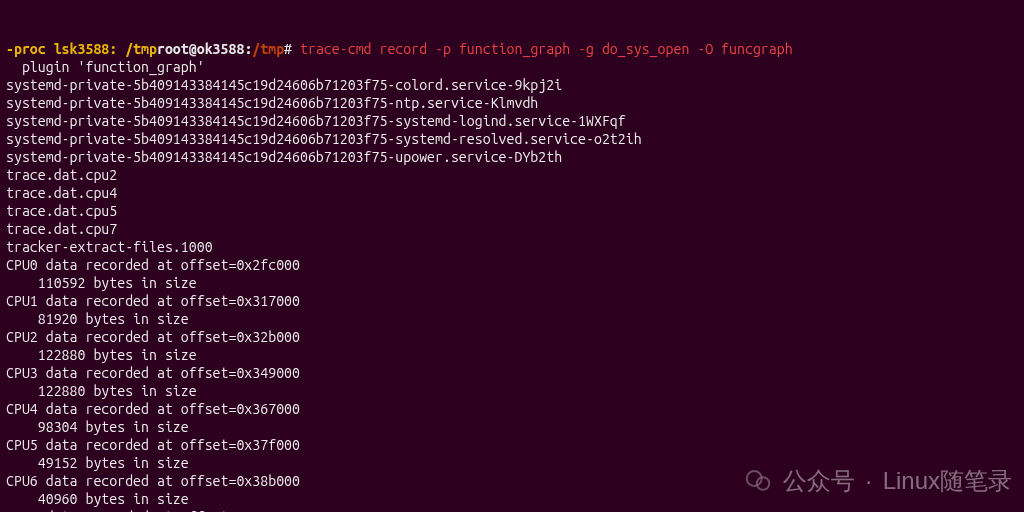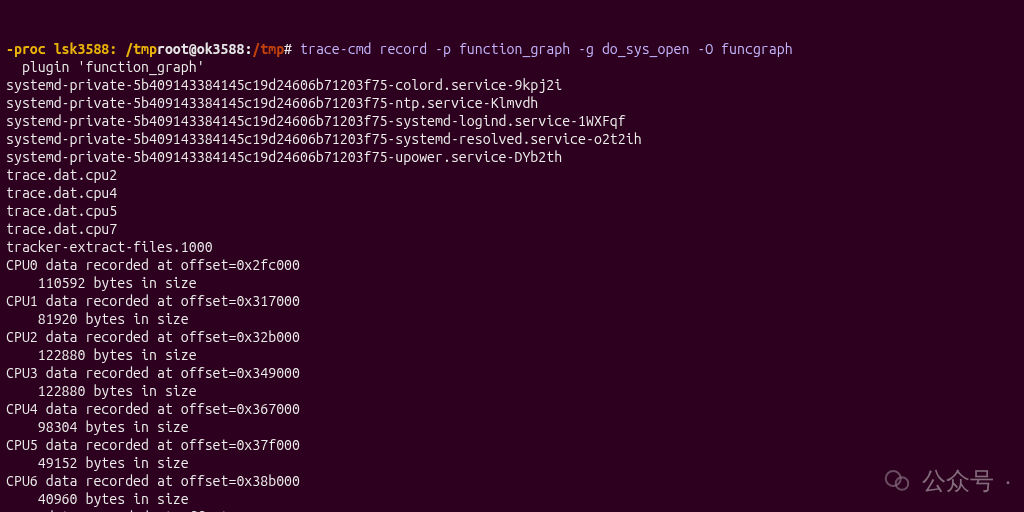--- a/index.html
+++ b/index.html
@@ -16,21 +16,21 @@
     position: relative;
   }
   .terminal {
     padding: 4px 6px;
     white-space: pre;
   }
   .prompt-user { color: #eab308; font-weight: bold; }
   .prompt-host { color: #e5e5e5; font-weight: bold; }
   .prompt-path { color: #c2410c; font-weight: bold; }
   .prompt-sym  { color: #eeeeec; }
-  .cmd { color: #c4b5fd; }
+  .cmd { color: #ef4444; }
   .bold { font-weight: bold; }
   .line { display: block; }
   .watermark {
     position: absolute;
     right: 12px;
     bottom: 16px;
     color: rgba(240,240,240,0.45);
     font-family: sans-serif;
     font-size: 24px;
     display: flex;
@@ -47,13 +47,14 @@
   <span class="line"><span class="prompt-user">-proc lsk3588: /tmp</span><span class="prompt-host bold">root@ok3588</span><span class="bold">:</span><span class="prompt-path bold">/tmp</span><span class="prompt-sym">#</span> <span class="cmd">trace-cmd record -p function_graph -g do_sys_open -O funcgraph</span></span><span id="out"><span class="line">  plugin 'function_graph'</span><span class="line">systemd-private-5b409143384145c19d24606b71203f75-colord.service-9kpj2i</span><span class="line">systemd-private-5b409143384145c19d24606b71203f75-ntp.service-Klmvdh</span><span class="line">systemd-private-5b409143384145c19d24606b71203f75-systemd-logind.service-1WXFqf</span><span class="line">systemd-private-5b409143384145c19d24606b71203f75-systemd-resolved.service-o2t2ih</span><span class="line">systemd-private-5b409143384145c19d24606b71203f75-upower.service-DYb2th</span><span class="line">trace.dat.cpu2</span><span class="line">trace.dat.cpu4</span><span class="line">trace.dat.cpu5</span><span class="line">trace.dat.cpu7</span><span class="line">tracker-extract-files.1000</span><span class="line">CPU0 data recorded at offset=0x2fc000</span><span class="line">    110592 bytes in size</span><span class="line">CPU1 data recorded at offset=0x317000</span><span class="line">    81920 bytes in size</span><span class="line">CPU2 data recorded at offset=0x32b000</span><span class="line">    122880 bytes in size</span><span class="line">CPU3 data recorded at offset=0x349000</span><span class="line">    122880 bytes in size</span><span class="line">CPU4 data recorded at offset=0x367000</span><span class="line">    98304 bytes in size</span><span class="line">CPU5 data recorded at offset=0x37f000</span><span class="line">    49152 bytes in size</span><span class="line">CPU6 data recorded at offset=0x38b000</span><span class="line">    40960 bytes in size</span><span class="line">CPU7 data recorded at offset=0x395000</span></span>
 </div>
 
 <div class="watermark">
   <svg width="30" height="30" viewBox="0 0 24 24" fill="none" stroke="rgba(240,240,240,0.7)" stroke-width="1.6">
     <circle cx="9" cy="10" r="6"></circle>
     <circle cx="16" cy="14" r="5"></circle>
   </svg>
   <span>公众号</span>
   <span>·</span>
+  <span>Linux随笔录</span>
 </div>
 
 </body></html>

